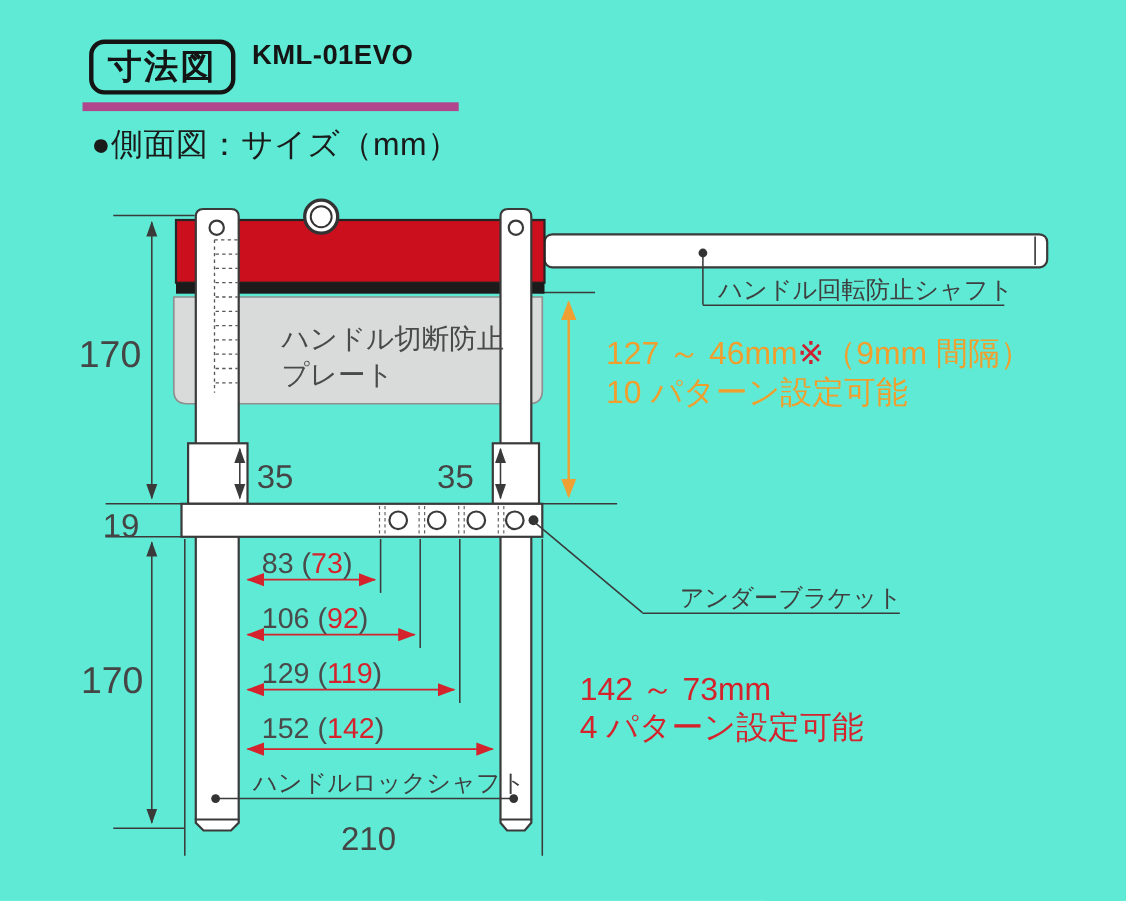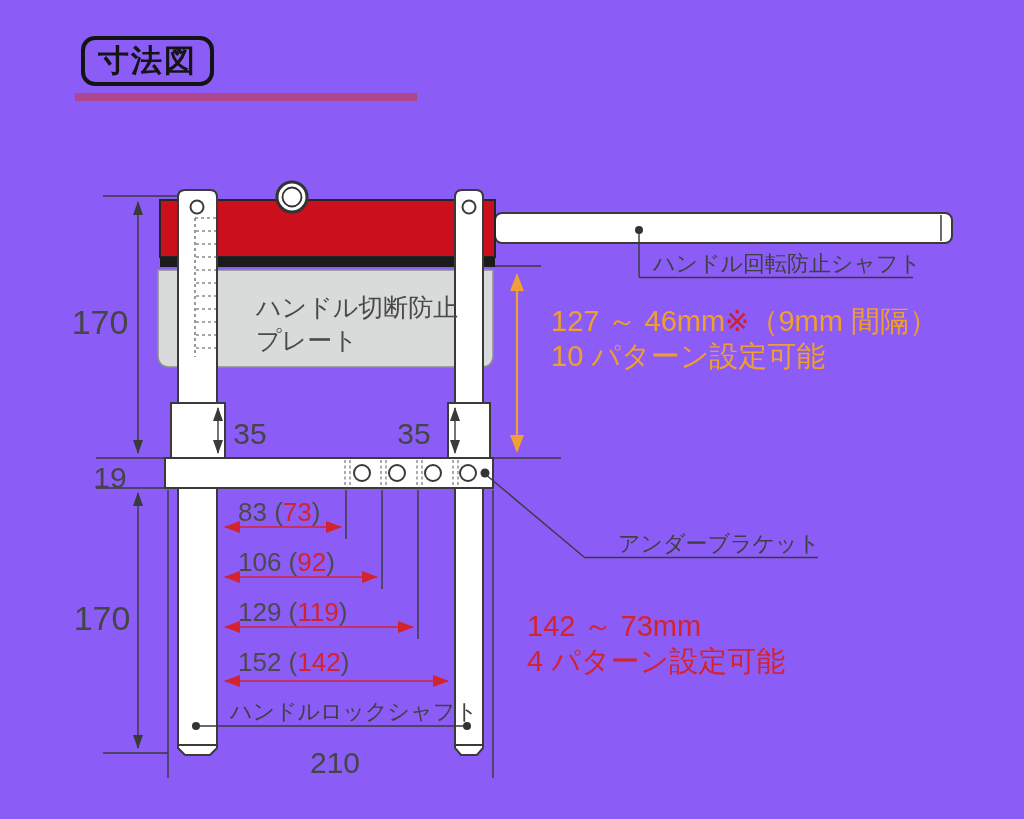--- a/index.html
+++ b/index.html
@@ -1,17 +1,17 @@
 <!DOCTYPE html>
 <html><head>
 <meta charset="utf-8">
 <style>
   html,body{margin:0;padding:0;background:#fff;}
   .canvas{
-    position:relative;width:1024px;height:819px;background:#8b5cf6;overflow:hidden;
+    position:relative;width:1024px;height:819px;background:#5eead4;overflow:hidden;
     font-family:"Liberation Sans","DejaVu Sans",sans-serif;
   }
   .badge{
     position:absolute;left:81px;top:36px;height:38px;line-height:38px;
     border:4px solid #141414;border-radius:14px;padding:2px 13px;
     font-size:31px;font-weight:bold;color:#141414;letter-spacing:2px;
   }
   .product-title{
     position:absolute;left:229px;top:37px;font-size:25px;font-weight:bold;
     color:#141414;line-height:1.1;letter-spacing:0.4px;
@@ -22,24 +22,26 @@
   text{font-family:"Liberation Sans","DejaVu Sans",sans-serif;}
 </style>
 </head>
 <body>
 
 <div class="canvas">
 
   <div class="badge">寸法図</div>
 
   <div class="product-title">
+    <div>KML-01EVO</div>
   </div>
 
   <div class="accent-rule"></div>
 
+  <div class="section-title">●側面図：サイズ（mm）</div>
 
   <svg width="1024" height="819" viewBox="0 0 1024 819">
     <defs>
       <marker id="arrB" markerWidth="16" markerHeight="14" refX="13" refY="6" orient="auto-start-reverse" markerUnits="userSpaceOnUse">
         <path d="M0,1 L14,6 L0,11 Z" fill="#3a3a3a"></path>
       </marker>
       <marker id="arrR" markerWidth="18" markerHeight="16" refX="15" refY="7" orient="auto-start-reverse" markerUnits="userSpaceOnUse">
         <path d="M0,1 L16,7 L0,13 Z" fill="#d5232d"></path>
       </marker>
       <marker id="arrO" markerWidth="20" markerHeight="18" refX="16" refY="8" orient="auto-start-reverse" markerUnits="userSpaceOnUse">

